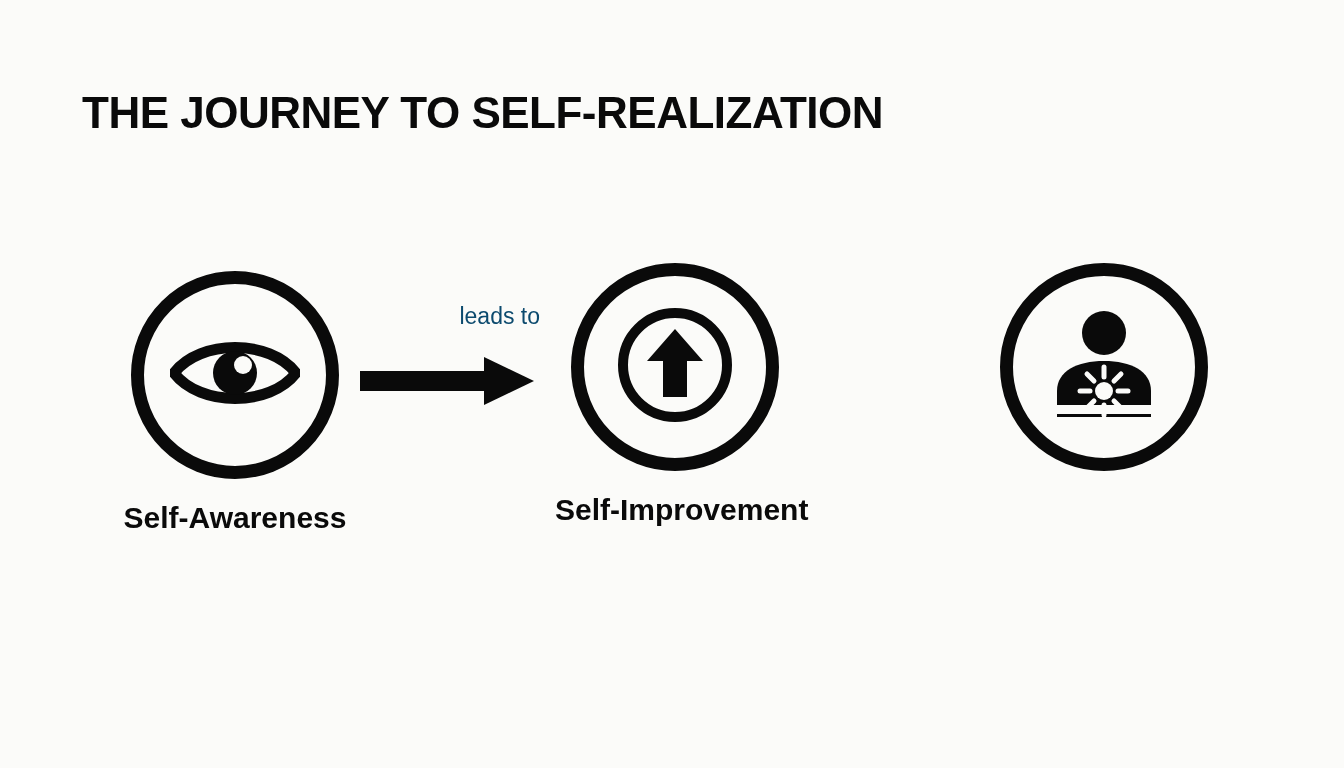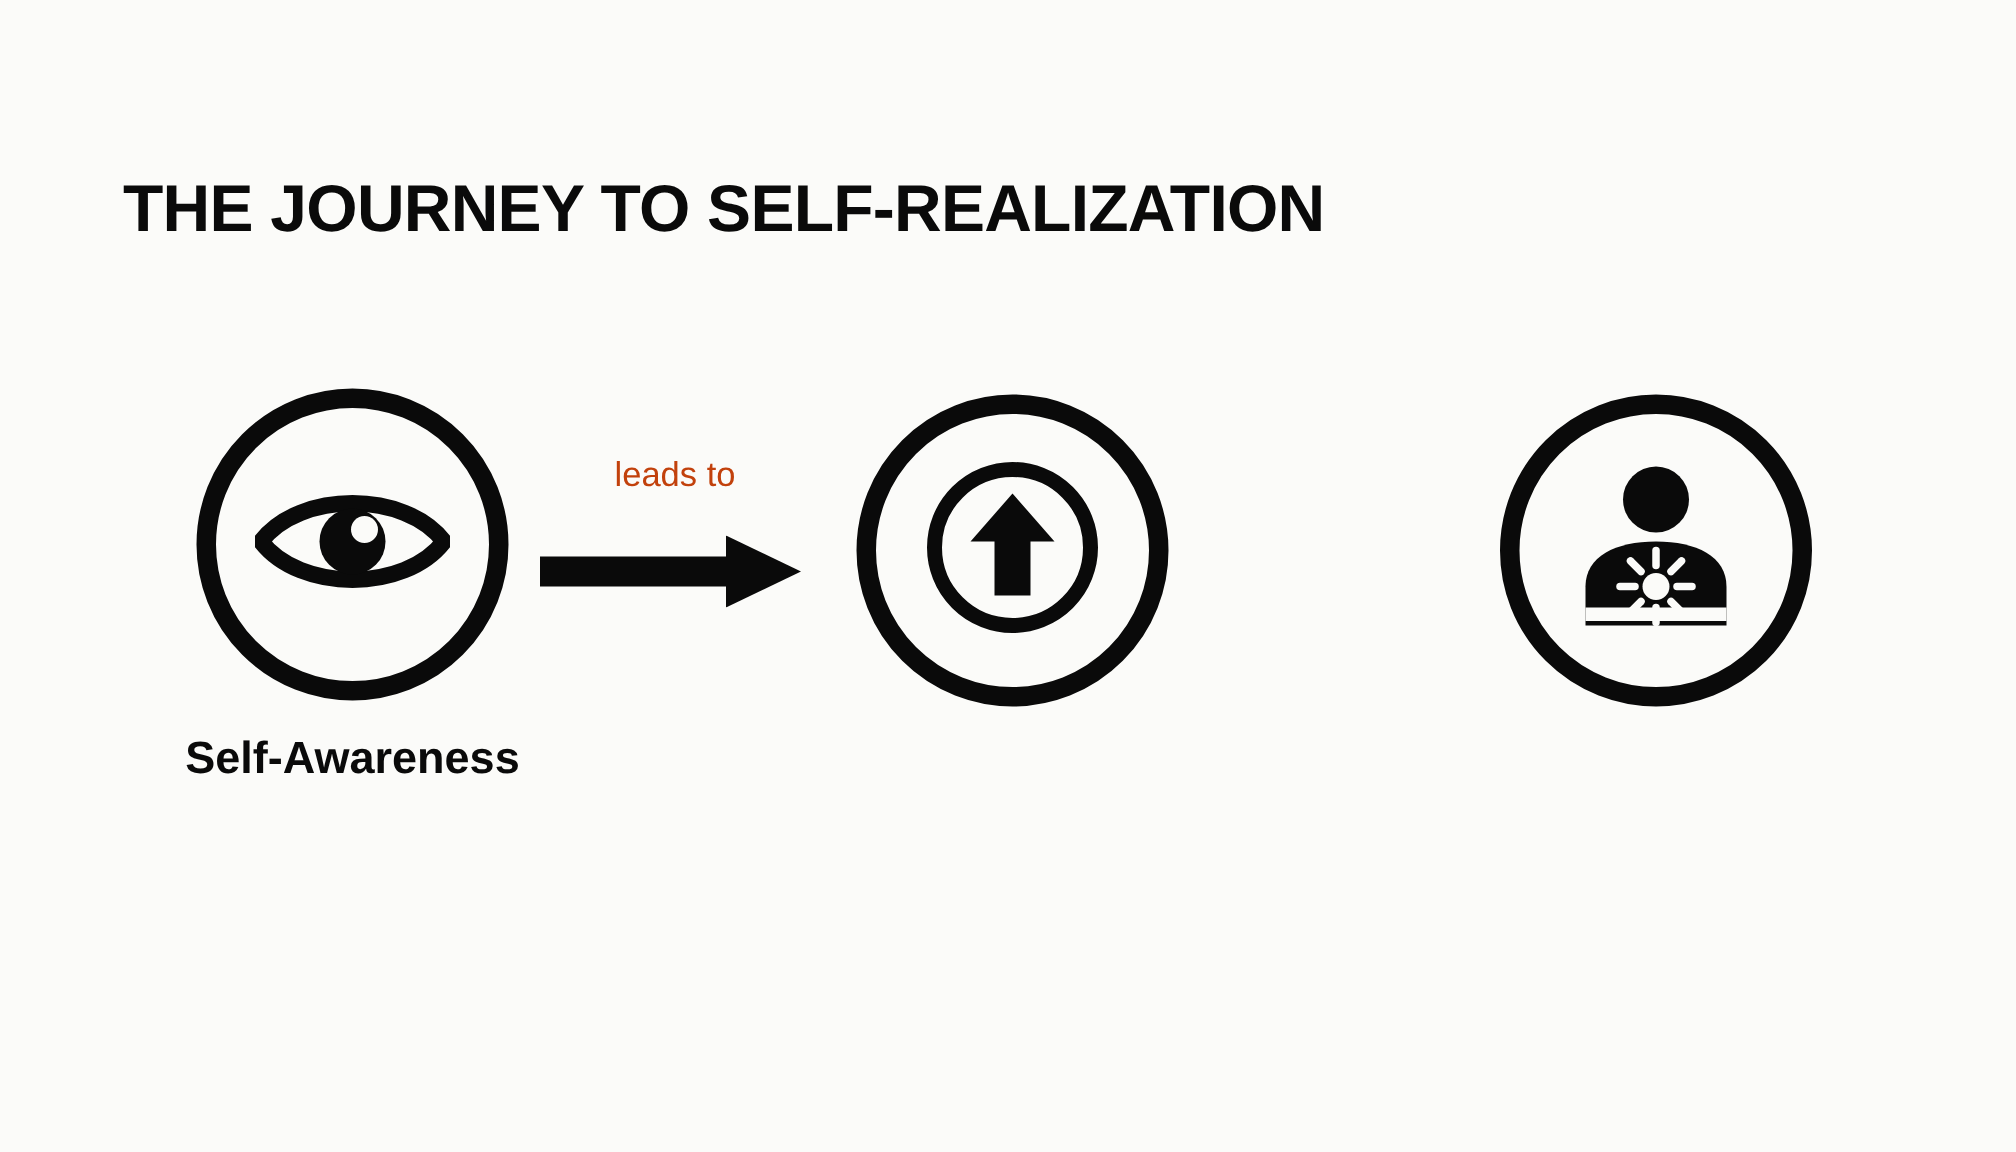--- a/index.html
+++ b/index.html
@@ -16,21 +16,21 @@
   }
   .canvas {
     position: absolute;
     inset: 0;
     background: #fbfbf9;
   }
   
   .title {
     position: absolute;
     left: 82px;
-    top: 115px;
+    top: 88px;
     font-size: 44px;
     font-weight: bold;
     letter-spacing: -0.5px;
     color: #0a0a0a;
     font-family: "Liberation Sans", sans-serif;
     white-space: nowrap;
   }
   
   .flow {
     position: absolute;
@@ -57,38 +57,38 @@
     align-items: center;
     justify-content: center;
   }
   .node-label {
     margin-top: 22px;
     font-size: 30px;
     font-weight: bold;
     color: #0a0a0a;
     white-space: nowrap;
   }
-  #node-0 { left: 115px; top: 4px; }
+  #node-0 { left: 115px; top: 16px; }
   #node-1 { left: 555px; top: 8px; }
   #node-2 { left: 984px; top: 8px; }
 
   
   .connector {
     position: absolute;
     height: 120px;
   }
   #connector-0 { left: 360px; top: 40px; width: 180px; }
   #connector-1 { left: 790px; top: 40px; width: 180px; }
   .connector-label {
     position: absolute;
     top: 8px;
     width: 100%;
-    text-align: center;
+    text-align: right;
     font-size: 23px;
-    color: #c2410c;
+    color: #0c4a6e;
     font-weight: normal;
     white-space: nowrap;
   }
   .arrow {
     position: absolute;
     top: 62px;
     left: 0;
     width: 100%;
     height: 48px;
   }
@@ -128,20 +128,21 @@
 
     <div class="node" id="node-1">
       <div class="node-circle">
         <span>
           <svg width="120" height="120" viewBox="0 0 120 120">
             <circle cx="60" cy="60" r="52" fill="none" stroke="#0a0a0a" stroke-width="10"></circle>
             <path d="M60 24 L88 56 L72 56 L72 92 L48 92 L48 56 L32 56 Z" fill="#0a0a0a"></path>
           </svg>
         </span>
       </div>
+      <div class="node-label">Self-Improvement</div>
     </div>
 
 
     <div class="node" id="node-2">
       <div class="node-circle">
         <span>
           <svg width="130" height="120" viewBox="0 0 130 120">
             <circle cx="65" cy="28" r="22" fill="#0a0a0a"></circle>
             <path d="M18 112 L18 86 C18 66, 38 56, 65 56 C92 56, 112 66, 112 86 L112 112 Z" fill="#0a0a0a"></path>
             <rect x="18" y="100" width="94" height="9" fill="#fbfbf9"></rect>

